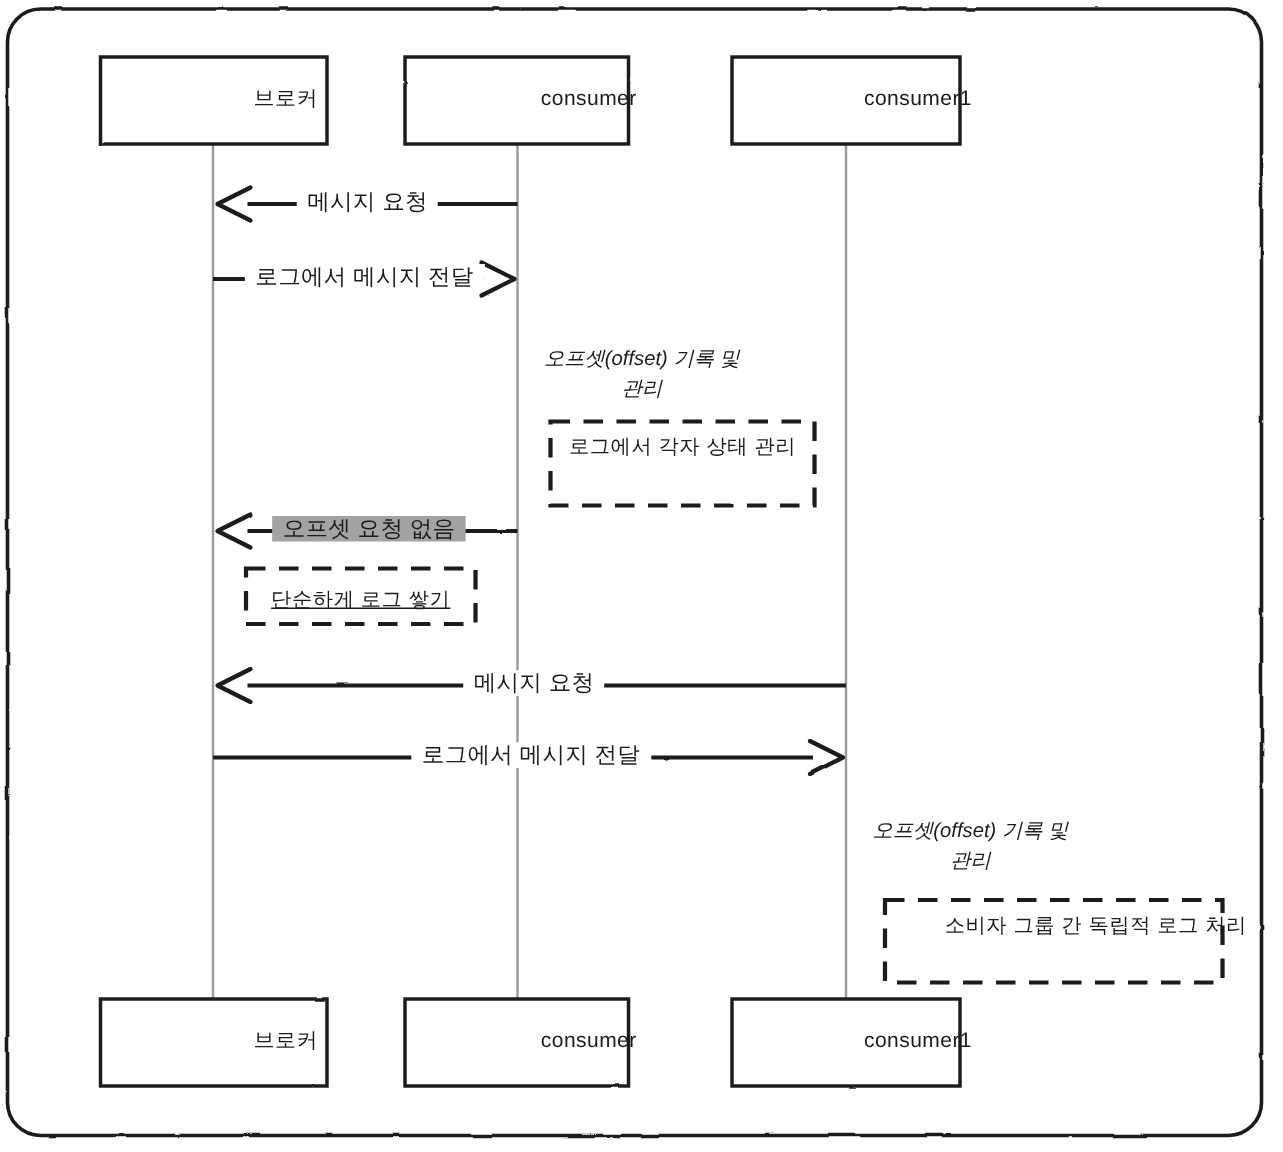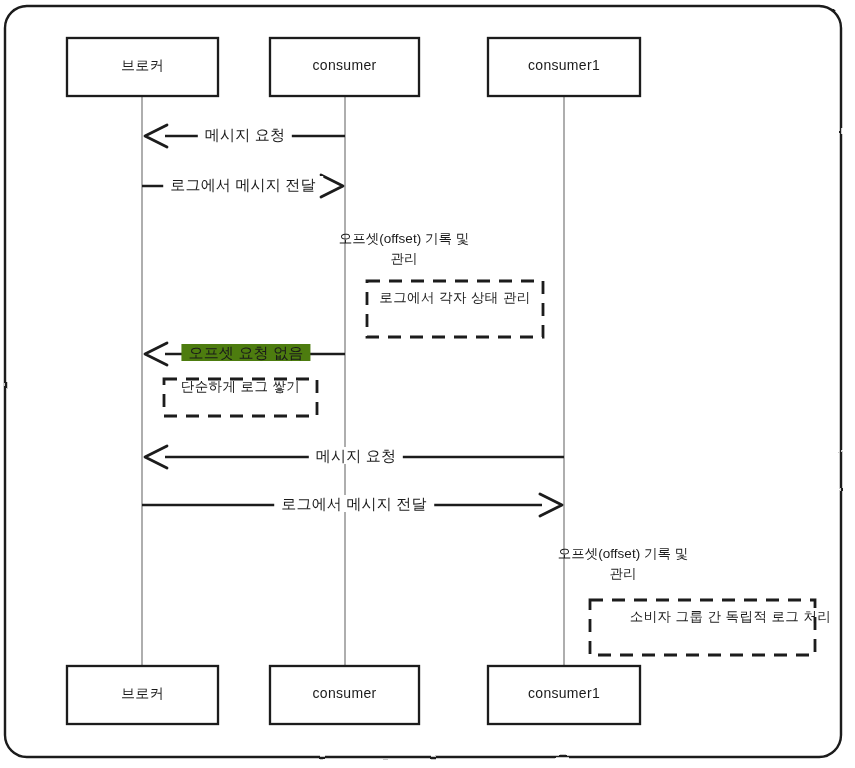--- a/index.html
+++ b/index.html
@@ -38,30 +38,32 @@
   .msg-label {
     font-size: 15px;
     text-align: center;
     letter-spacing: 0.2px;
   }
   .self-label {
     font-size: 13.5px;
     text-align: center;
     line-height: 1.45;
     white-space: normal;
+    font-style: italic;
   }
   .note-label {
     font-size: 13.5px;
     text-align: center;
     line-height: 1.5;
     white-space: normal;
     letter-spacing: 0.4px;
   }
   .centered {
     transform: translateX(-50%);
+    padding-left: 48px;
   }
 </style>
 </head>
 <body>
 
 <div id="canvas">
 
   <svg id="gfx" width="855" height="768" xmlns="http://www.w3.org/2000/svg">
     <defs>
       <filter id="rough" x="-5%" y="-5%" width="110%" height="110%">
@@ -143,29 +145,29 @@
 
   <div id="text-layer">
       <div class="lbl actor-label centered" style="left: 142.5px; top: 57px; width: 151px; margin-left: -75.5px; transform: none;">브로커</div>
       <div class="lbl actor-label centered" style="left: 142.5px; top: 685px; width: 151px; margin-left: -75.5px; transform: none;">브로커</div>
       <div class="lbl actor-label centered" style="left: 344.5px; top: 57px; width: 149px; margin-left: -74.5px; transform: none;">consumer</div>
       <div class="lbl actor-label centered" style="left: 344.5px; top: 685px; width: 149px; margin-left: -74.5px; transform: none;">consumer</div>
       <div class="lbl actor-label centered" style="left: 564px; top: 57px; width: 152px; margin-left: -76px; transform: none;">consumer1</div>
       <div class="lbl actor-label centered" style="left: 564px; top: 685px; width: 152px; margin-left: -76px; transform: none;">consumer1</div>
       <div class="lbl msg-label centered" style="left: 245px; top: 126px; background: rgb(255, 255, 255); padding: 0px 7px;">메시지 요청</div>
       <div class="lbl msg-label centered" style="left: 243px; top: 176px; background: rgb(255, 255, 255); padding: 0px 7px;">로그에서 메시지 전달</div>
-      <div class="lbl msg-label centered" style="left: 246px; top: 344px; background: #4d7c0f; padding: 0px 7px;">오프셋 요청 없음</div>
+      <div class="lbl msg-label centered" style="left: 246px; top: 344px; background: #a3a3a3; padding: 0px 7px;">오프셋 요청 없음</div>
       <div class="lbl msg-label centered" style="left: 356px; top: 447px; background: rgb(255, 255, 255); padding: 0px 7px;">메시지 요청</div>
       <div class="lbl msg-label centered" style="left: 354px; top: 495px; background: rgb(255, 255, 255); padding: 0px 7px;">로그에서 메시지 전달</div>
       <div class="lbl self-label centered" style="left: 404px; top: 229px; width: 220px;">
         <div>오프셋(offset) 기록 및</div>
         <div>관리</div>
       </div>
       <div class="lbl self-label centered" style="left: 623px; top: 544px; width: 220px;">
         <div>오프셋(offset) 기록 및</div>
         <div>관리</div>
       </div>
       <div class="lbl note-label" style="left: 375px; top: 288px; width: 160px; height: 42px; display: flex; align-items: flex-start; justify-content: center;">로그에서 각자 상태 관리</div>
-      <div class="lbl note-label" style="left: 172px; top: 377px; width: 137px; height: 23px; display: flex; align-items: flex-start; justify-content: center;">단순하게 로그 쌓기</div>
+      <div class="lbl note-label" style="left: 172px; top: 390px; width: 137px; height: 23px; display: flex; align-items: flex-start; justify-content: center; text-decoration: underline;">단순하게 로그 쌓기</div>
       <div class="lbl note-label" style="left: 626px; top: 607px; width: 209px; height: 41px; display: flex; align-items: flex-start; justify-content: center;">소비자 그룹 간 독립적 로그 처리</div>
     </div>
 
 </div>
 
 </body></html>

